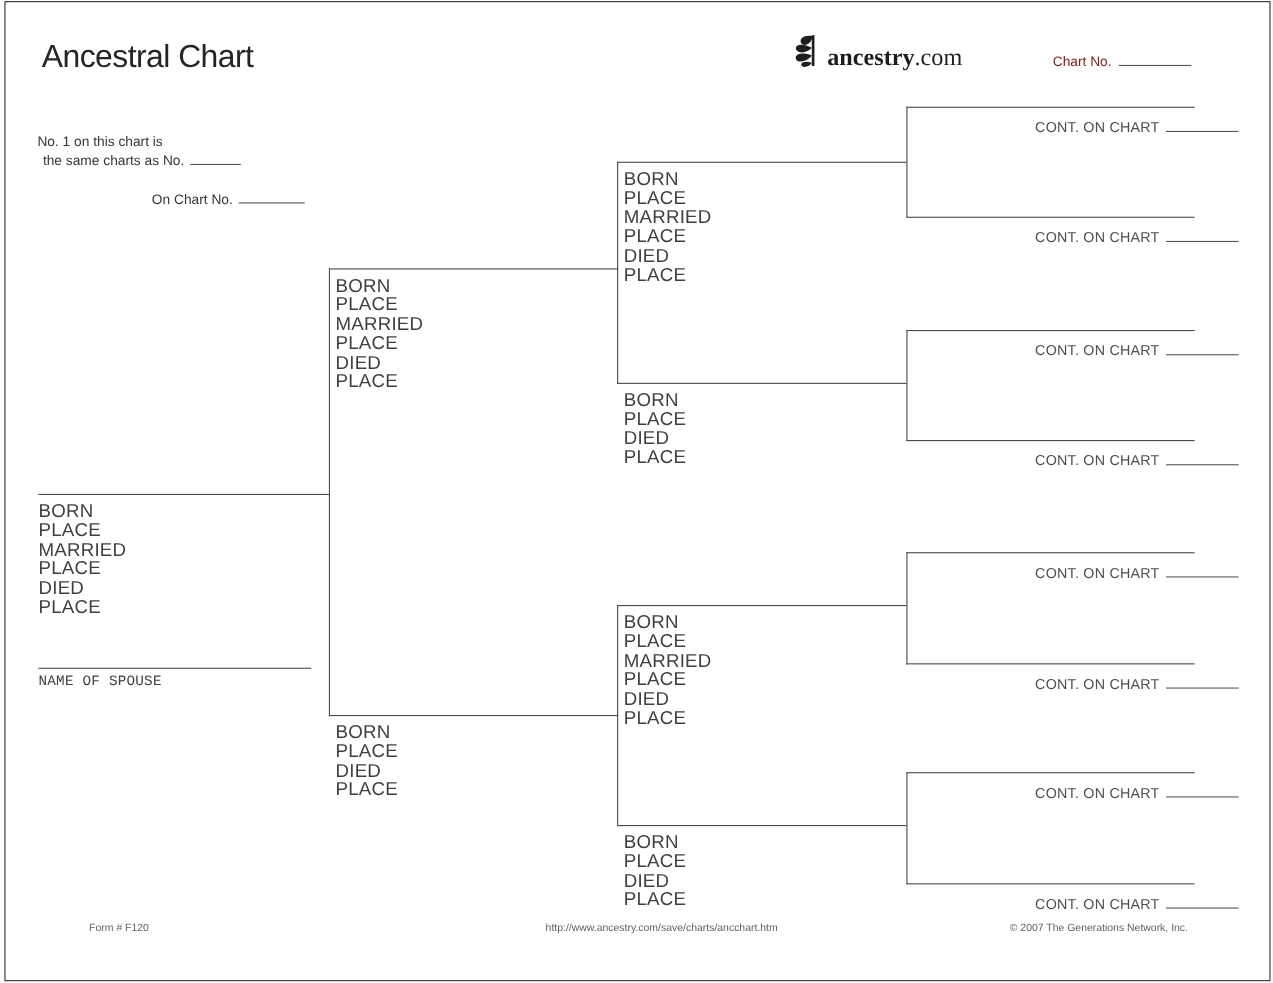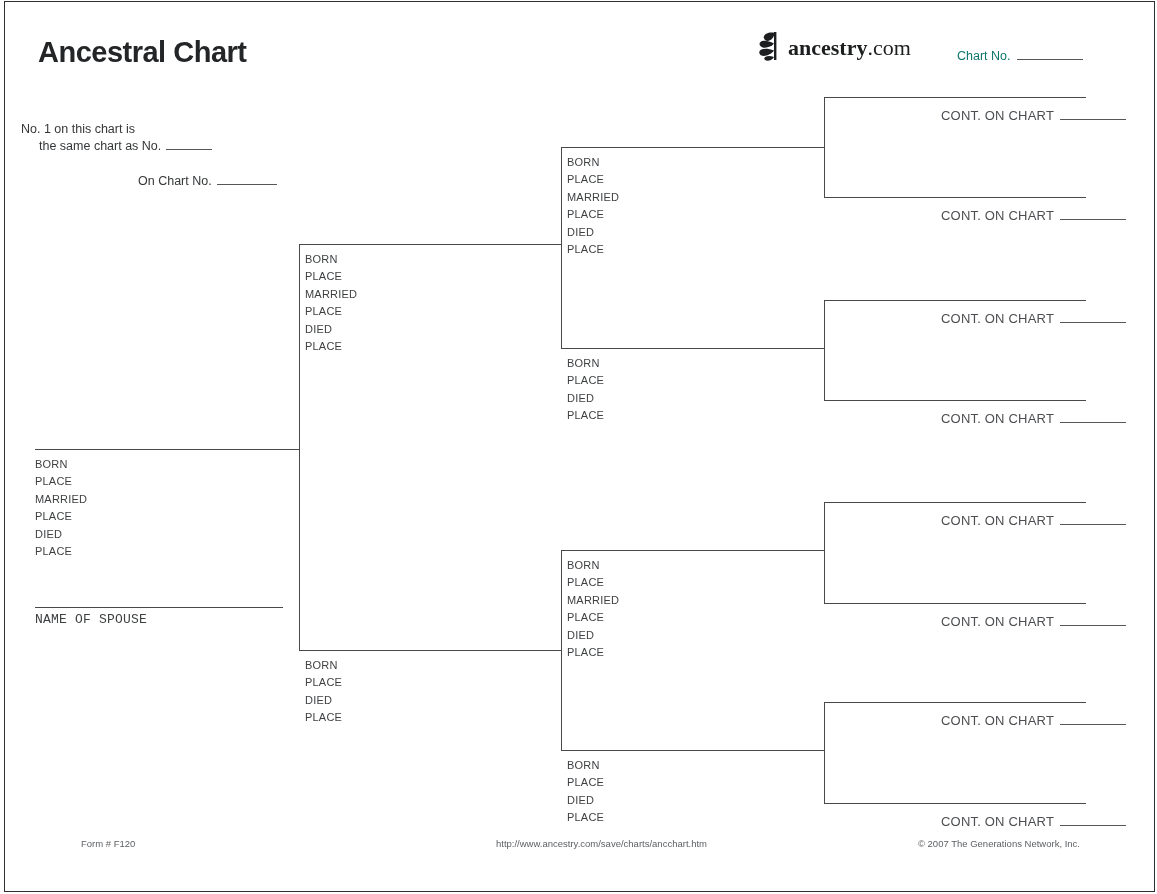--- a/index.html
+++ b/index.html
@@ -9,43 +9,43 @@
     background:#ffffff;
     font-family:"Liberation Sans", sans-serif;
     overflow:hidden;
   }
   .page-border{
     position:absolute;left:4px;top:1px;width:1149px;height:889px;
     border:1px solid #2e2f31;pointer-events:none;
   }
   .title{
     position:absolute;left:38px;top:36px;
-    font-size:29px;font-weight:700;color:#232527;letter-spacing:-0.5px;
+    font-size:29px;font-weight:400;color:#232527;letter-spacing:-0.5px;
   }
   .logo{
-    position:absolute;left:752px;top:30px;
-    display:flex;align-items:center;
+    position:absolute;left:716px;top:30px;
+    display:flex;align-items:flex-end;
   }
   .logo-text{
     font-family:"Liberation Serif", serif;
     font-size:22px;line-height:28px;color:#1d1e1f;white-space:nowrap;
   }
   .logo-brand{font-weight:700;}
   .logo-suffix{font-weight:400;}
   .chart-no{
     position:absolute;left:957px;top:48px;
-    font-size:12.5px;color:#0f766e;
+    font-size:12.5px;color:#7f1d1d;
   }
   .instr{
     position:absolute;font-size:12.5px;color:#353739;line-height:17.5px;white-space:nowrap;
   }
   .hline{position:absolute;height:1px;background:#48494b;}
   .vline{position:absolute;width:1px;background:#48494b;}
   .fields{
-    position:absolute;font-size:11px;line-height:17.4px;
+    position:absolute;font-size:17px;line-height:17.4px;
     color:#3d3f41;letter-spacing:0.2px;white-space:nowrap;
   }
   .spouse-label{
     position:absolute;left:35px;top:612px;
     font-size:13px;color:#3d3f41;letter-spacing:0.2px;font-family:Liberation Mono, monospace;
   }
   .cont{
     position:absolute;left:941px;
     font-size:13px;color:#4c4e51;letter-spacing:0.2px;white-space:nowrap;
   }
@@ -86,23 +86,23 @@
     </span>
     <span class="logo-text">
       <span class="logo-brand">ancestry</span><span class="logo-suffix">.com</span>
     </span>
   </div>
 
   <div class="chart-no">
     <span>Chart No.</span><span class="blank blank-lg"></span>
   </div>
 
-  <div class="instr" style="left:21px;top:121px;">No. 1 on this chart is</div>
+  <div class="instr" style="left:34px;top:121px;">No. 1 on this chart is</div>
   <div class="instr" style="left:39px;top:138px;">
-    <span>the same chart as No.</span><span class="blank blank-sm"></span>
+    <span>the same charts as No.</span><span class="blank blank-sm"></span>
   </div>
   <div class="instr" style="left:102px;top:173px;margin-left:36px;">
     <span>On Chart No.</span><span class="blank blank-md"></span>
   </div>
 
   <div class="hline" style="left:35px;top:449px;width:264px;"></div>
   <div class="fields" style="left:35px;top:456px;">
     <div>BORN</div>
     <div>PLACE</div>
     <div>MARRIED</div>

